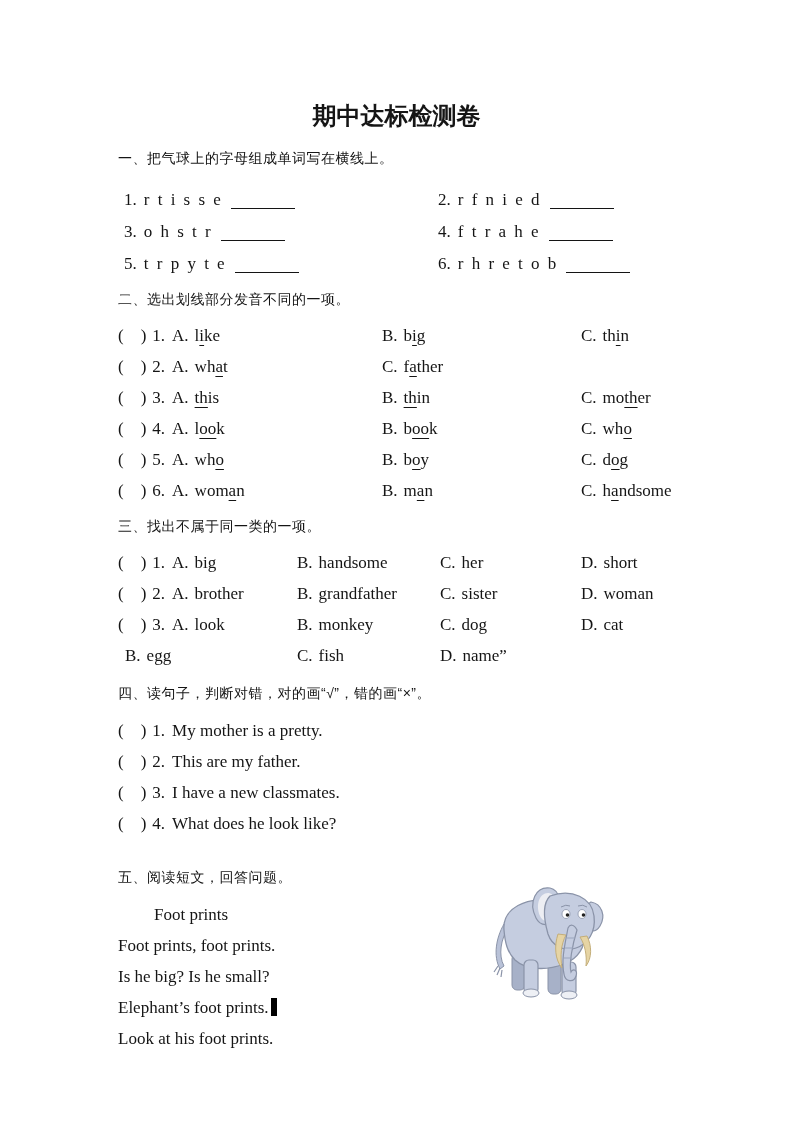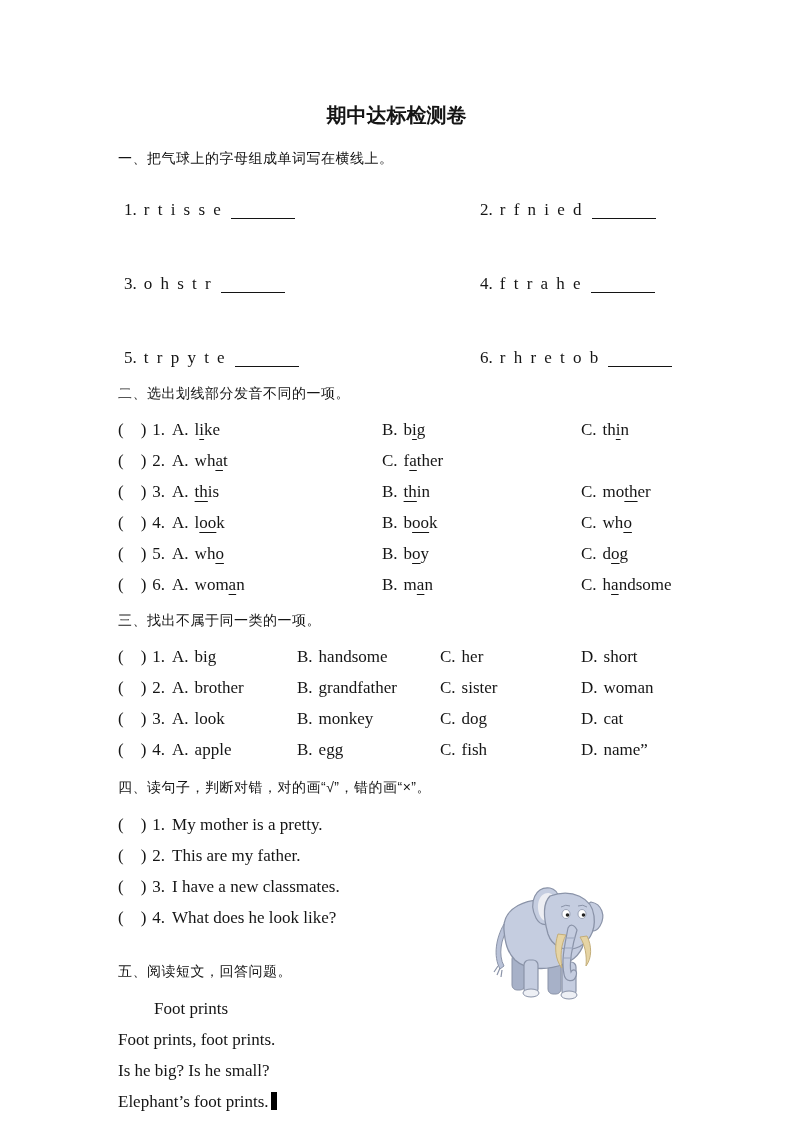--- a/index.html
+++ b/index.html
@@ -9,39 +9,39 @@
     background:#ffffff;
     color:#151515;
     font-family:"Liberation Serif", serif;
     font-size:17px;
     overflow:hidden;
   }
   .title{
     margin:100px 0 0 0;
     height:31px;line-height:31px;
     text-align:center;
-    font-size:20px;
+    font-size:24px;
     font-weight:bold;
     font-family:"Liberation Sans", sans-serif;
   }
   .sec{margin-left:118px;margin-right:50px;}
   .sec-header{
     height:31px;line-height:31px;
     font-family:"Liberation Sans", sans-serif;
     font-size:14px;
     letter-spacing:0.5px;
     white-space:nowrap;
   }
   #sec1 .sec-header{margin-top:12px;}
   #sec2 .sec-header{margin-top:4px;}
   #sec3 .sec-header{margin-top:5px;}
   #sec4 .sec-header{margin-top:7px;}
   #sec5 .sec-header{margin-top:23px;}
 
-  .g1{display:grid;grid-template-columns:314px auto;margin-top:20px;gap:42px;}
+  .g1{display:grid;grid-template-columns:314px auto;margin-top:10px;}
   .g1 .line{height:32px;line-height:32px;white-space:nowrap;}
   .g1 .num{margin-right:7px;}
   .letters{letter-spacing:2px;}
   .blank{
     display:inline-block;width:64px;height:14px;
     border-bottom:1.6px solid #141414;
     vertical-align:-4px;margin-left:8px;
   }
 
   .grid-rows{margin-top:5px;}
@@ -148,21 +148,20 @@
       </div>
 
       <div class="g3">
         <div><span class="bracket">(    )</span><span class="num">3.</span><span class="opt-label">A.</span><span>look</span></div>
         <div><span class="opt-label">B.</span><span>monkey</span></div>
         <div><span class="opt-label">C.</span><span>dog</span></div>
         <div><span class="opt-label">D.</span><span>cat</span></div>
       </div>
 
       <div class="g3">
-        <div><span class="bracket">(    )</span><span class="num">4.</span><span class="opt-label">A.</span><span>apple</span></div>
         <div><span class="opt-label">B.</span><span>egg</span></div>
         <div><span class="opt-label">C.</span><span>fish</span></div>
         <div><span class="opt-label">D.</span><span>name”</span></div>
       </div>
 
     </div>
   </div>
 
   <div class="sec" id="sec4">
     <div class="sec-header">四、读句子，判断对错，对的画“√”，错的画“×”。</div>

